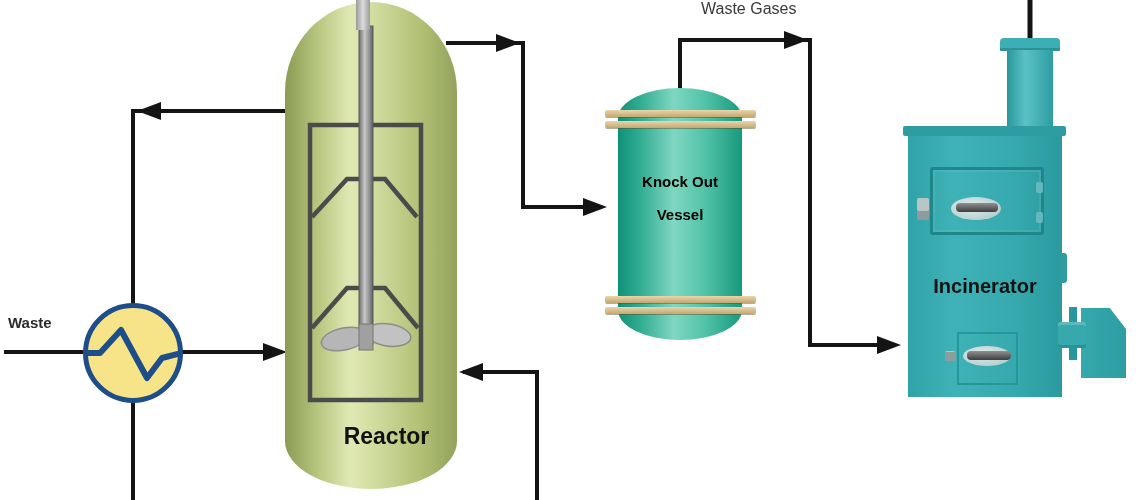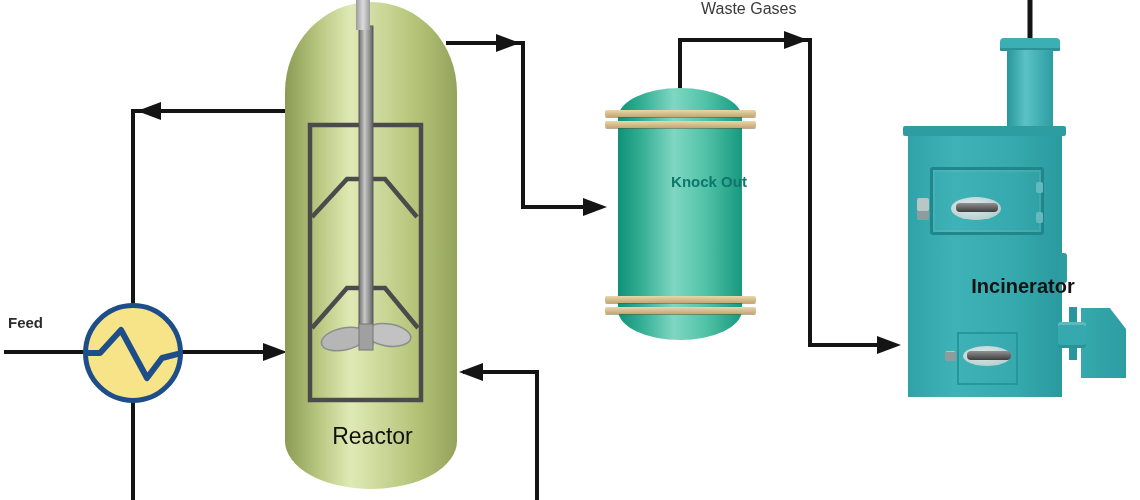--- a/index.html
+++ b/index.html
@@ -13,47 +13,47 @@
   
   .hx{left:83px;top:303px;width:90px;height:90px;border:5px solid #1d4e89;border-radius:50%;
       background:#f7e388;z-index:2;}
 
   
   .reactor{left:285px;top:2px;width:172px;height:487px;z-index:2;
       border-radius:86px 86px 86px 86px / 90px 90px 48px 48px;
       background:linear-gradient(90deg,#8b9b53 0%,#b5c47c 18%,#e0e9b4 38%,#cdd99b 55%,#b2c175 78%,#93a35c 100%);}
   .shaft-top{left:356px;top:0;width:14px;height:30px;z-index:3;
       background:linear-gradient(90deg,#9a9a9a,#dcdcdc 50%,#9a9a9a);}
-  .reactor-label{left:300px;top:423px;width:145px;text-align:center;z-index:5;
-      font-size:23px;font-weight:normal;color:#111;}
+  .reactor-label{left:314px;top:423px;width:145px;text-align:center;z-index:5;
+      font-size:23px;font-weight:bold;color:#111;}
 
   
   .kov{left:618px;top:88px;width:124px;height:252px;z-index:2;border-radius:62px/30px;
       background:linear-gradient(90deg,#0f9179 0%,#31ad92 18%,#7fd7c1 45%,#52c3a8 70%,#17997e 100%);}
   .band{left:605px;width:151px;height:7px;z-index:3;border-radius:2px;
       background:linear-gradient(180deg,#e8d6aa,#c4a772);box-shadow:0 1px 0 rgba(90,70,30,.45);}
   .kov-label{left:618px;top:165px;width:124px;z-index:4;text-align:center;
-      font-size:15px;font-weight:bold;color:#0f766e;line-height:33px;padding-left:29px;}
+      font-size:15px;font-weight:bold;color:#000000;line-height:33px;}
 
   
   .inc-collar{left:1000px;top:38px;width:60px;height:13px;background:#3cafb4;border-radius:4px 4px 1px 1px;
       box-shadow:inset 0 -3px 0 rgba(0,60,60,.25);z-index:2;}
   .inc-stack{left:1007px;top:50px;width:46px;height:78px;z-index:2;
       background:linear-gradient(90deg,#27969b,#5ac2c6 40%,#2d9da2);}
   .inc-lip{left:903px;top:126px;width:163px;height:10px;background:#2d9da2;border-radius:2px;z-index:2;}
   .inc-box{left:908px;top:136px;width:154px;height:261px;z-index:2;
       background:linear-gradient(90deg,#2fa3a8,#3eb2b6 30%,#35a9ad 70%,#2a9a9f);}
   .inc-door-up{left:930px;top:167px;width:108px;height:62px;border:3px solid #1f868c;border-radius:3px;z-index:3;
       box-shadow:inset 0 0 0 2px rgba(255,255,255,.08);}
   .hinge{width:7px;height:11px;background:#63b9bd;border-radius:2px;z-index:4;}
   .handle-oval{background:radial-gradient(ellipse at 40% 40%,#e9efef,#aec6c7);border-radius:50%;z-index:4;opacity:.95;}
   .handle-bar{background:linear-gradient(180deg,#909090,#3d3d3d);border-radius:4px;z-index:5;}
   .latch{background:#b9c6c6;border-radius:2px;box-shadow:inset 0 -9px 0 rgba(60,80,80,.35);z-index:4;}
   .inc-label{left:908px;top:275px;width:154px;text-align:center;z-index:5;
-      font-size:20px;font-weight:bold;color:#131313;margin-left:38px;}
+      font-size:20px;font-weight:bold;color:#131313;}
   .inc-door-low{left:957px;top:332px;width:57px;height:49px;border:2px solid #27969b;z-index:3;}
   .inc-tab{left:1059px;top:253px;width:8px;height:30px;background:#2d9da2;border-radius:0 3px 3px 0;z-index:2;}
   .inc-rod{left:1069px;top:307px;width:8px;height:53px;background:#28979c;z-index:2;}
   .inc-pipe{left:1058px;top:322px;width:28px;height:26px;background:#35a9ad;border-radius:3px;z-index:3;
       box-shadow:inset 0 3px 0 rgba(255,255,255,.2),inset 0 -3px 0 rgba(0,60,60,.2);}
   .inc-housing{left:1081px;top:308px;width:45px;height:70px;z-index:2;
       background:linear-gradient(90deg,#35a9ad,#2d9da2);
       clip-path:polygon(0 0,64% 0,100% 30%,100% 100%,0 100%);}
 
   
@@ -117,20 +117,21 @@
   <div class="abs shaft-top"></div>
   <div class="abs reactor-label">Reactor</div>
 
   <div class="abs kov"></div>
   <div class="abs band" style="top:110px"></div>
   <div class="abs band" style="top:121px"></div>
   <div class="abs band" style="top:296px"></div>
   <div class="abs band" style="top:307px"></div>
   <div class="abs kov-label">
     <span style="display:block">Knock Out</span>
+    <span style="display:block">Vessel</span>
   </div>
 
   <div class="abs inc-collar"></div>
   <div class="abs inc-stack"></div>
   <div class="abs inc-lip"></div>
   <div class="abs inc-box"></div>
   <div class="abs inc-door-up"></div>
   <div class="abs hinge" style="left:1036px;top:182px"></div>
   <div class="abs hinge" style="left:1036px;top:212px"></div>
   <div class="abs handle-oval" style="left:951px;top:197px;width:50px;height:23px"></div>
@@ -139,16 +140,16 @@
   <div class="abs inc-label">Incinerator</div>
   <div class="abs inc-door-low"></div>
   <div class="abs handle-oval" style="left:963px;top:346px;width:48px;height:20px"></div>
   <div class="abs handle-bar" style="left:967px;top:351px;width:44px;height:9px"></div>
   <div class="abs latch" style="left:945px;top:351px;width:11px;height:10px"></div>
   <div class="abs inc-tab"></div>
   <div class="abs inc-rod"></div>
   <div class="abs inc-pipe"></div>
   <div class="abs inc-housing"></div>
 
-  <div class="abs stream-label feed-label">Feed</div>
+  <div class="abs stream-label feed-label">Waste</div>
   <div class="abs stream-label" style="left:701px;top:0">Waste Gases</div>
 
 </div>
 
 </body></html>

